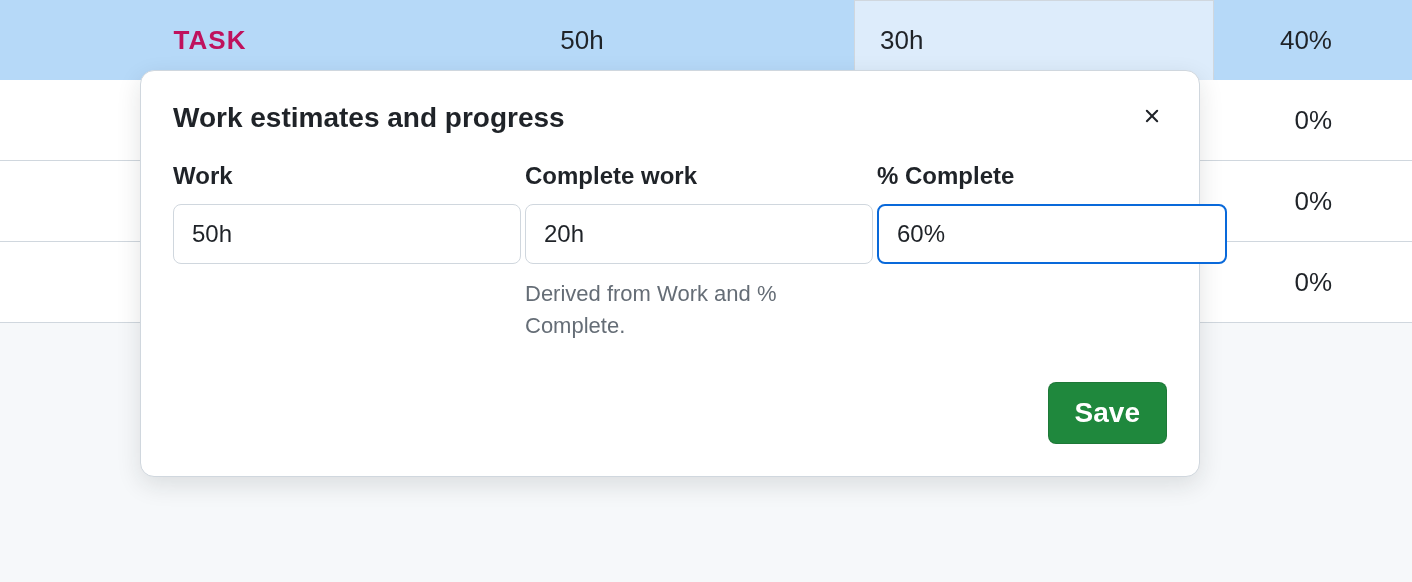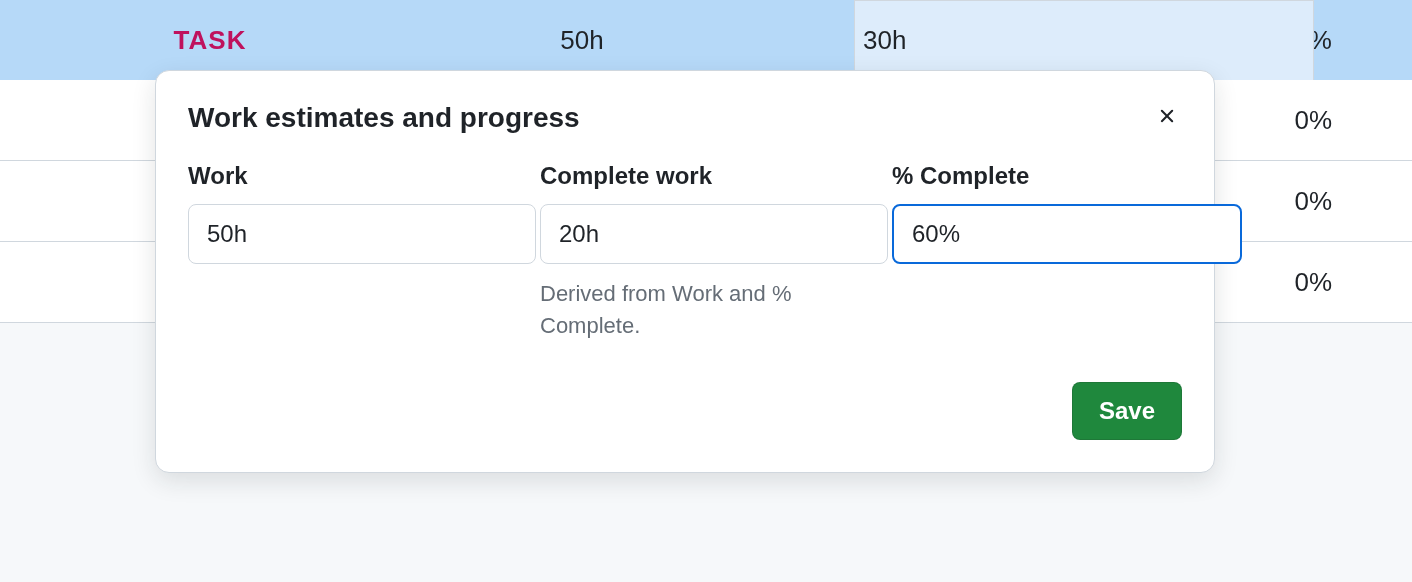--- a/index.html
+++ b/index.html
@@ -53,41 +53,40 @@
   .cell.percent {
     flex: 1;
     justify-content: flex-end;
     padding-right: 80px;
   }
   .remaining-box {
     position: absolute;
     left: 110px;
     top: 0;
     bottom: 0;
-    width: 460px;
+    width: 360px;
     border-left: 1px solid #d0d7de;
     border-right: 1px solid #d0d7de;
     border-top: 1px solid #d0d7de;
     display: flex;
     align-items: center;
-    padding-left: 8px;
+    padding-left: 25px;
     font-size: 26px;
     background: #ddecfb;
   }
   .dialog {
     position: absolute;
     left: 140px;
     top: 70px;
     width: 1060px;
     background: #ffffff;
     border: 1px solid #d0d7de;
     border-radius: 14px;
     box-shadow: 0 8px 24px rgba(27,31,36,0.12);
     padding: 30px 32px 32px 32px;
-    margin-left: 15px;
   }
   .dialog-header {
     display: flex;
     justify-content: space-between;
     align-items: center;
     margin-bottom: 28px;
   }
   .dialog-title {
     font-size: 28px;
     font-weight: 700;
@@ -143,21 +142,21 @@
   }
   .dialog-footer {
     display: flex;
     justify-content: flex-end;
   }
   .save-btn {
     background: #1f883d;
     color: #ffffff;
     border: 1px solid rgba(27,31,36,0.15);
     border-radius: 8px;
-    font-size: 24px;
+    font-size: 28px;
     font-weight: 600;
     padding: 14px 26px;
     cursor: pointer;
   }
 </style>
 </head>
 <body>
 
 <div class="table">
   <div class="row header">

